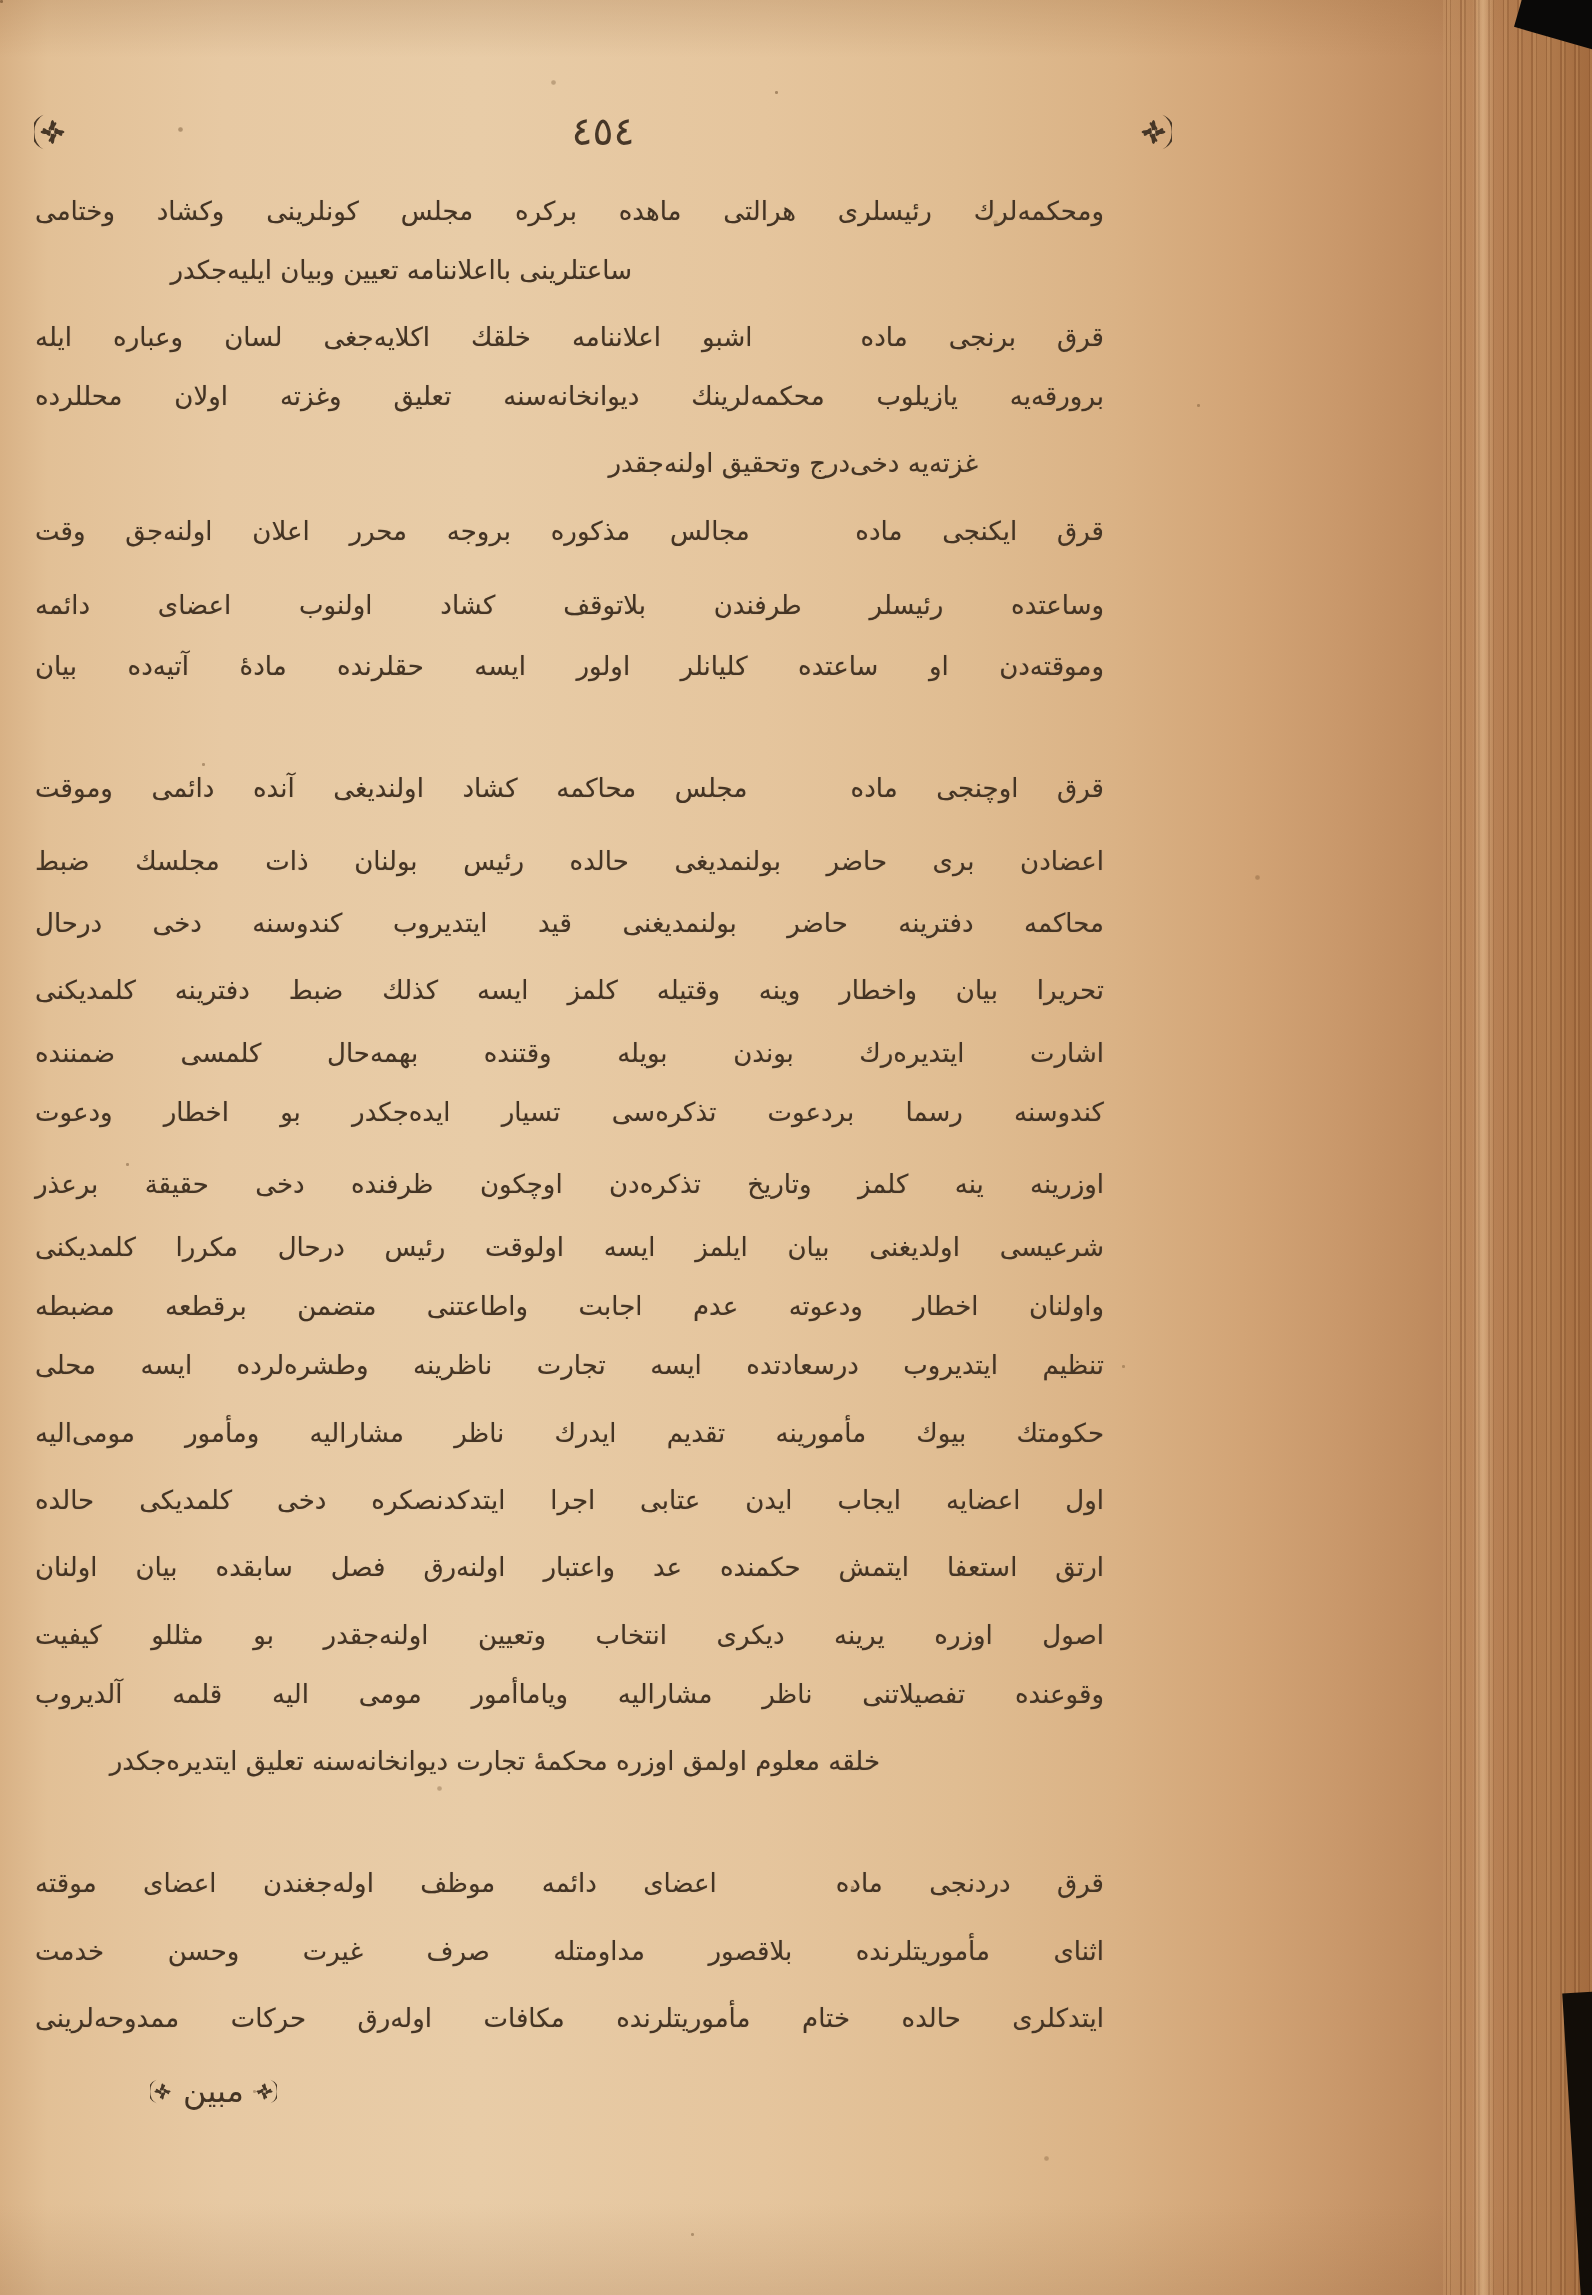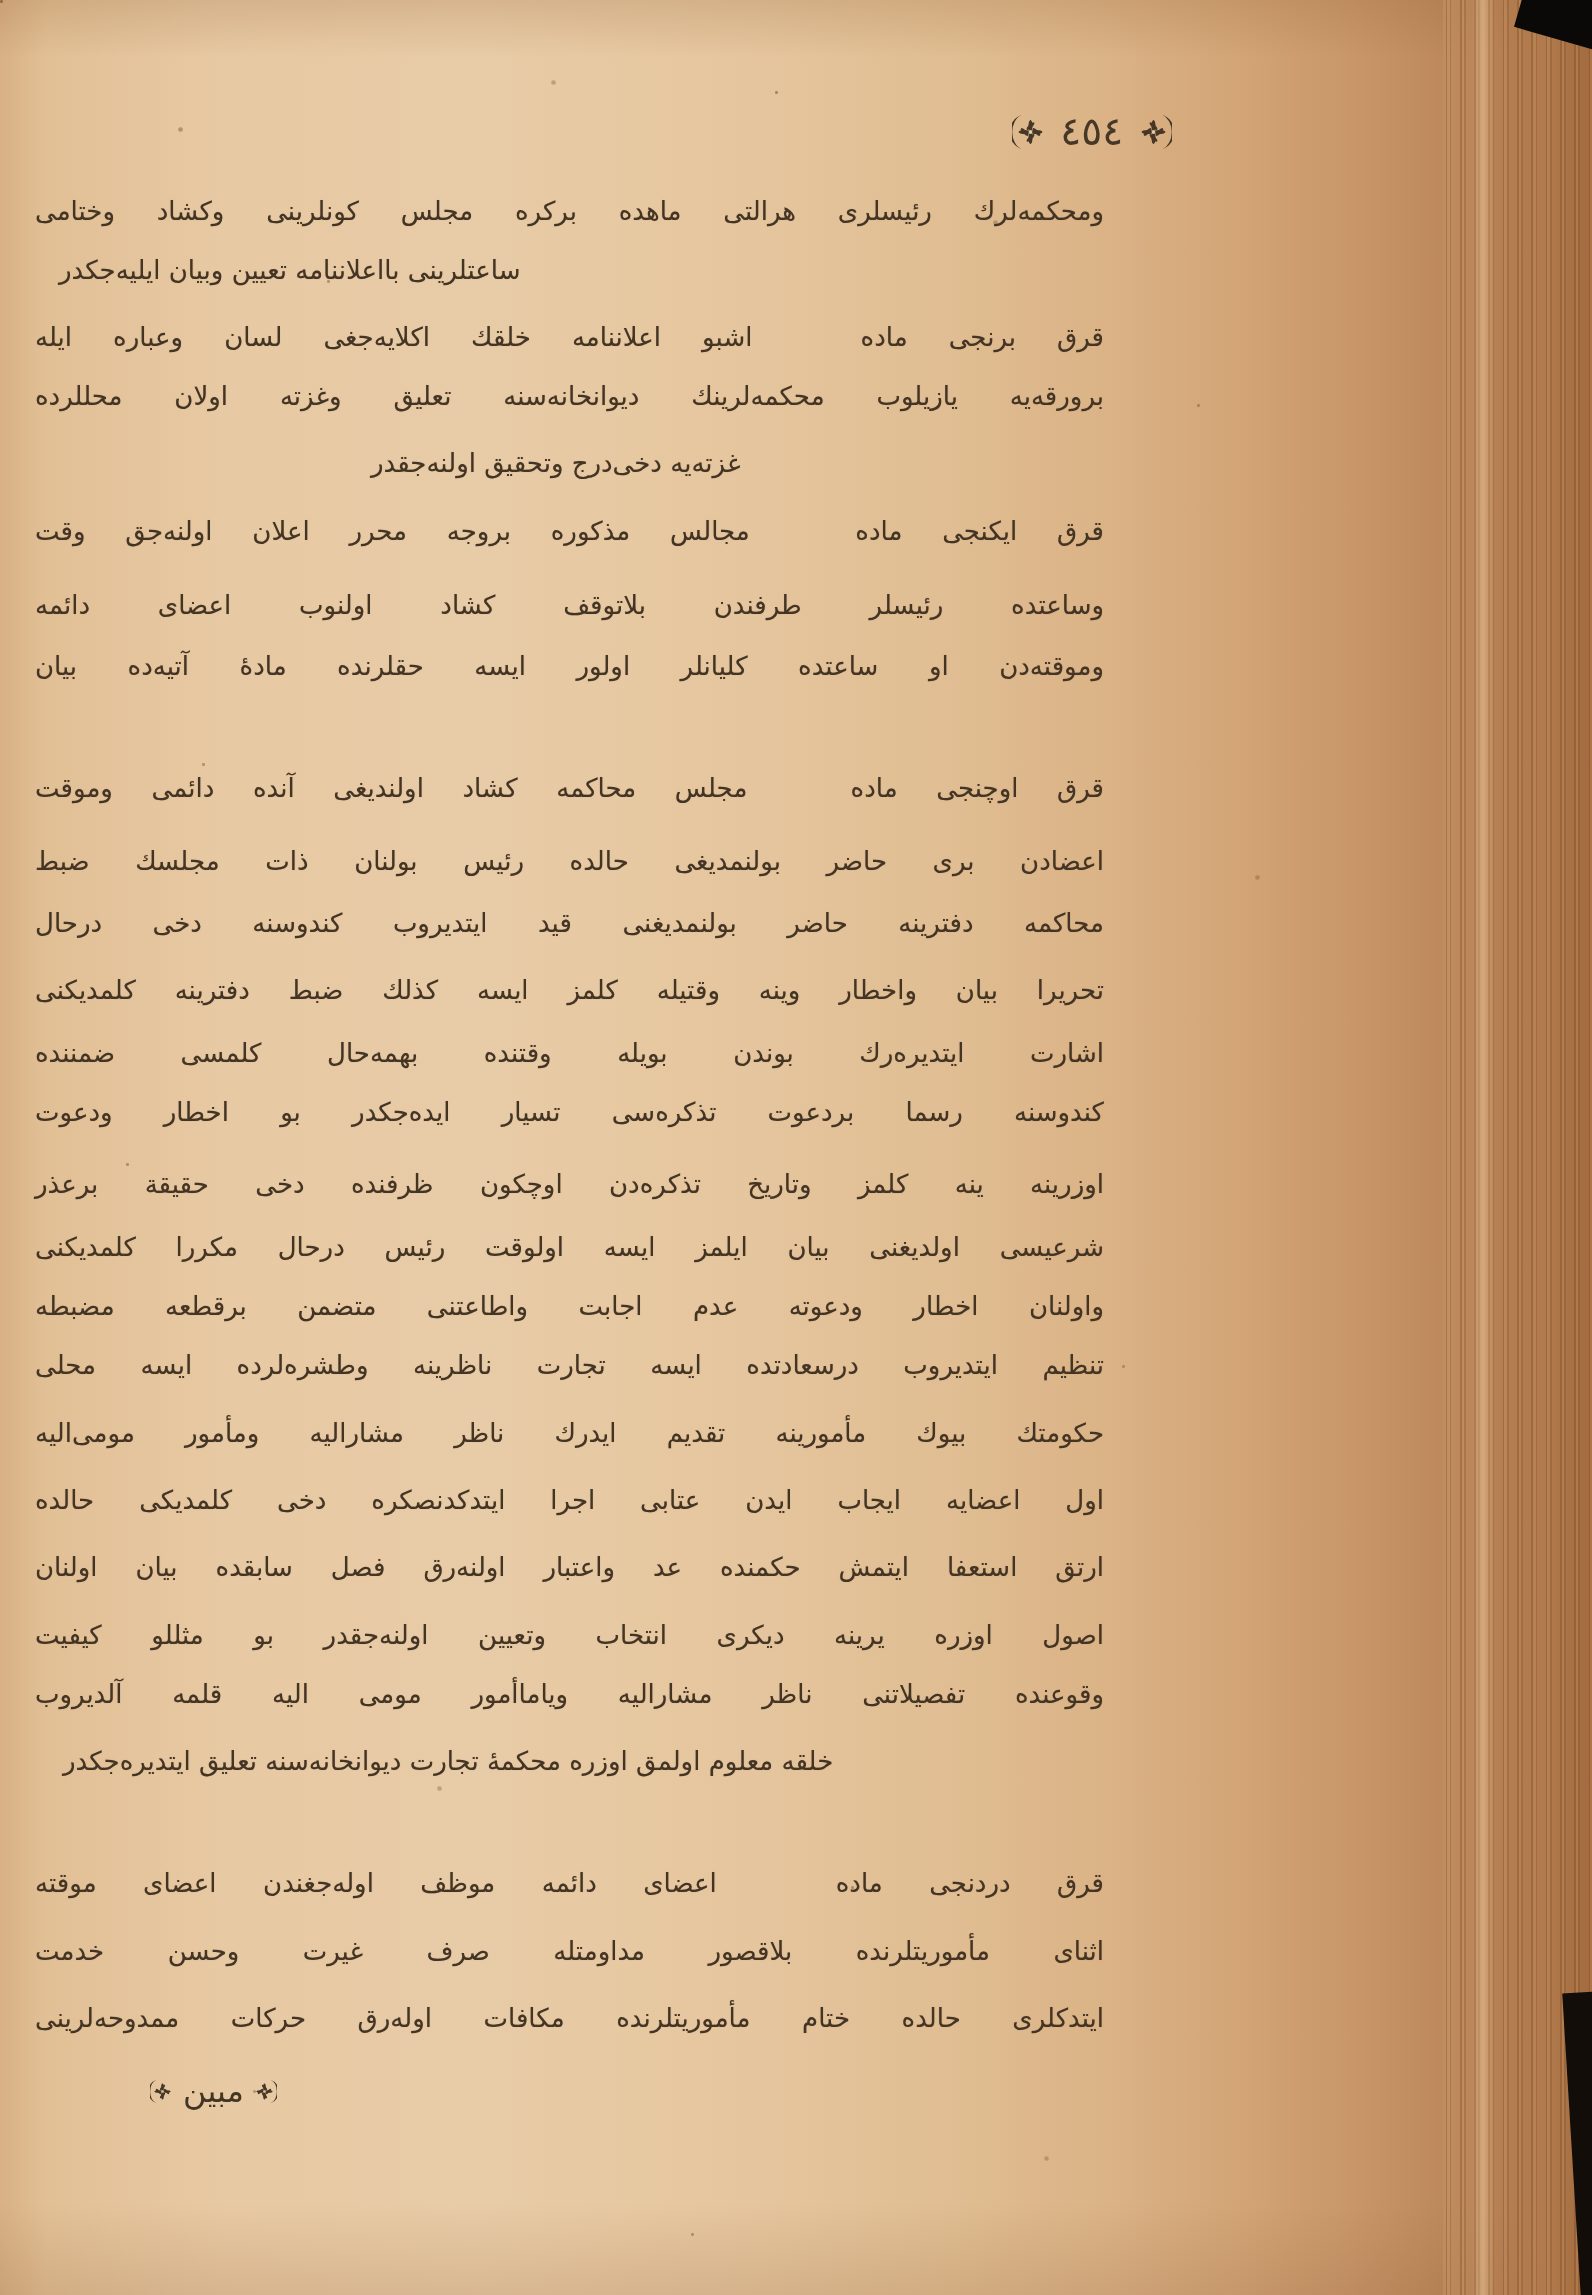--- a/index.html
+++ b/index.html
@@ -73,25 +73,25 @@
     white-space:nowrap;
     letter-spacing:0;
     text-shadow:0 0 0.8px rgba(60,44,26,.35);
   }
   .ln.full{
     left:35px;width:1069px;
     white-space:normal;
     text-align:justify;
     text-align-last:justify;
   }
-  .ln.short{text-align:left;}
+  .ln.short{text-align:right;}
   
   #folio{
     position:absolute;top:98px;left:34px;width:1138px;height:67px;
-    display:flex;align-items:center;justify-content:flex-end;gap:11.8px;
+    display:flex;align-items:center;justify-content:space-between;gap:11.8px;
     color:#473727;
   }
   #folio .num{font-size:39px;line-height:59px;direction:rtl;}
   .orn{display:inline-block;width:37px;height:52px;}
   .orn.flip{transform:scaleX(-1);}
   .orn-sm{width:25px;height:37px;}
   
   #catchword{
     position:absolute;top:2043px;left:108px;width:211px;height:67px;
     display:flex;align-items:flex-end;justify-content:center;gap:8.4px;

